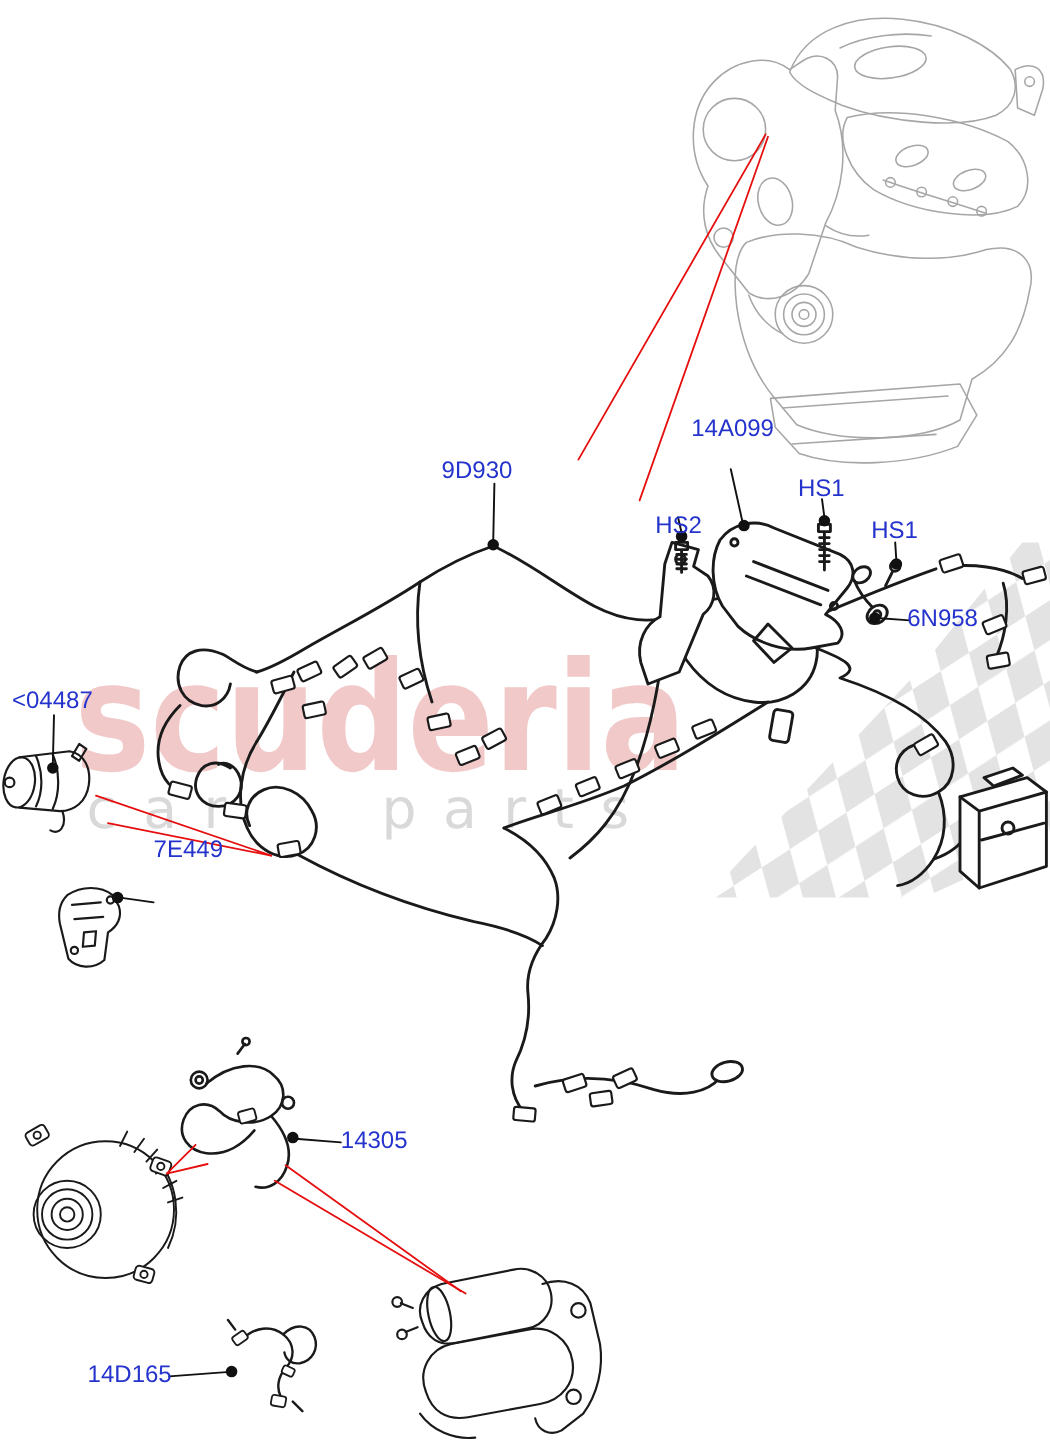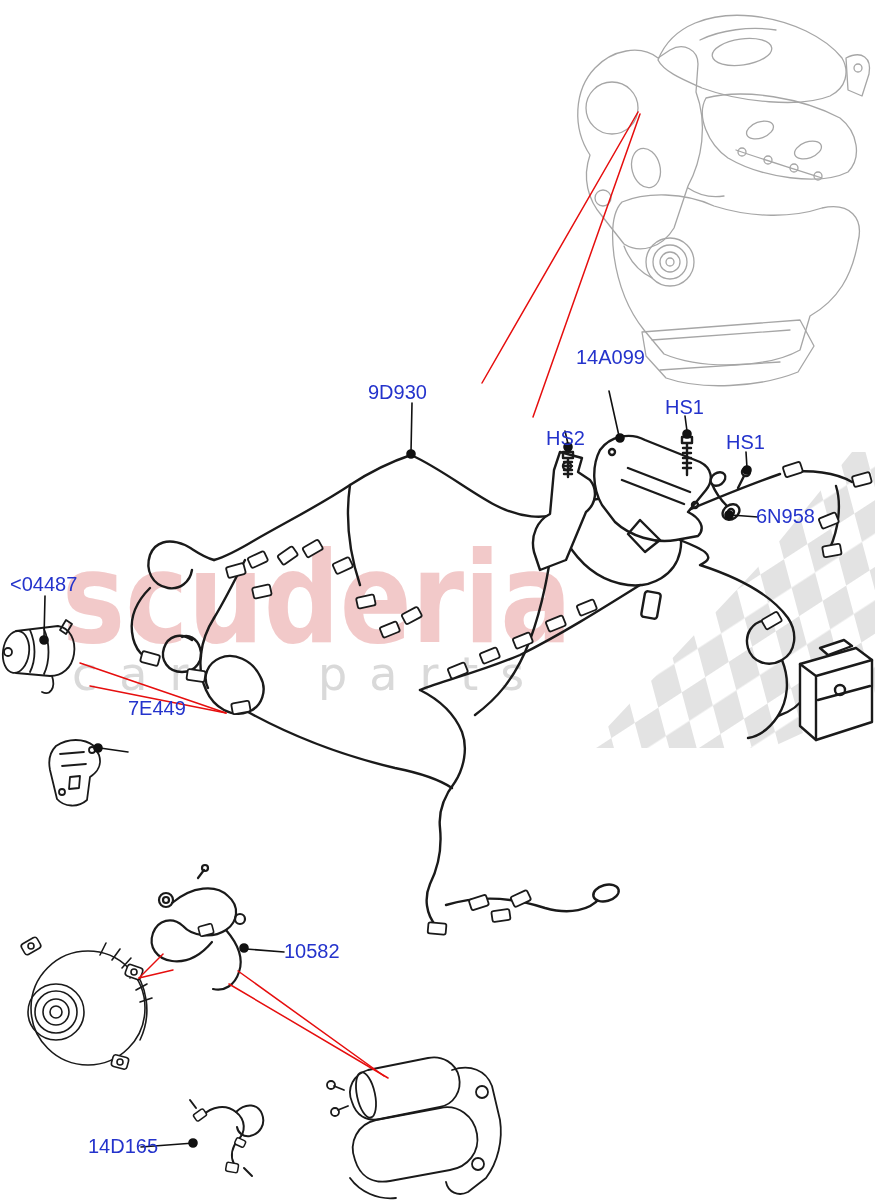--- a/index.html
+++ b/index.html
@@ -255,16 +255,16 @@
 </svg>
 
 <div class="callout" style="left:368px;top:382px">9D930</div>
 <div class="callout" style="left:576px;top:347px">14A099</div>
 <div class="callout" style="left:546px;top:428px">HS2</div>
 <div class="callout" style="left:665px;top:397px">HS1</div>
 <div class="callout" style="left:726px;top:432px">HS1</div>
 <div class="callout" style="left:756px;top:506px">6N958</div>
 <div class="callout" style="left:10px;top:574px">&lt;04487</div>
 <div class="callout" style="left:128px;top:698px">7E449</div>
-<div class="callout" style="left:284px;top:941px">10582</div>
-<div class="callout" style="left:88px;top:1136px">14D165</div>
+<div class="callout" style="left:284px;top:941px">14305</div>
+<div class="callout" style="left:73px;top:1136px">14D165</div>
 
 </div>
 
 </body></html>

